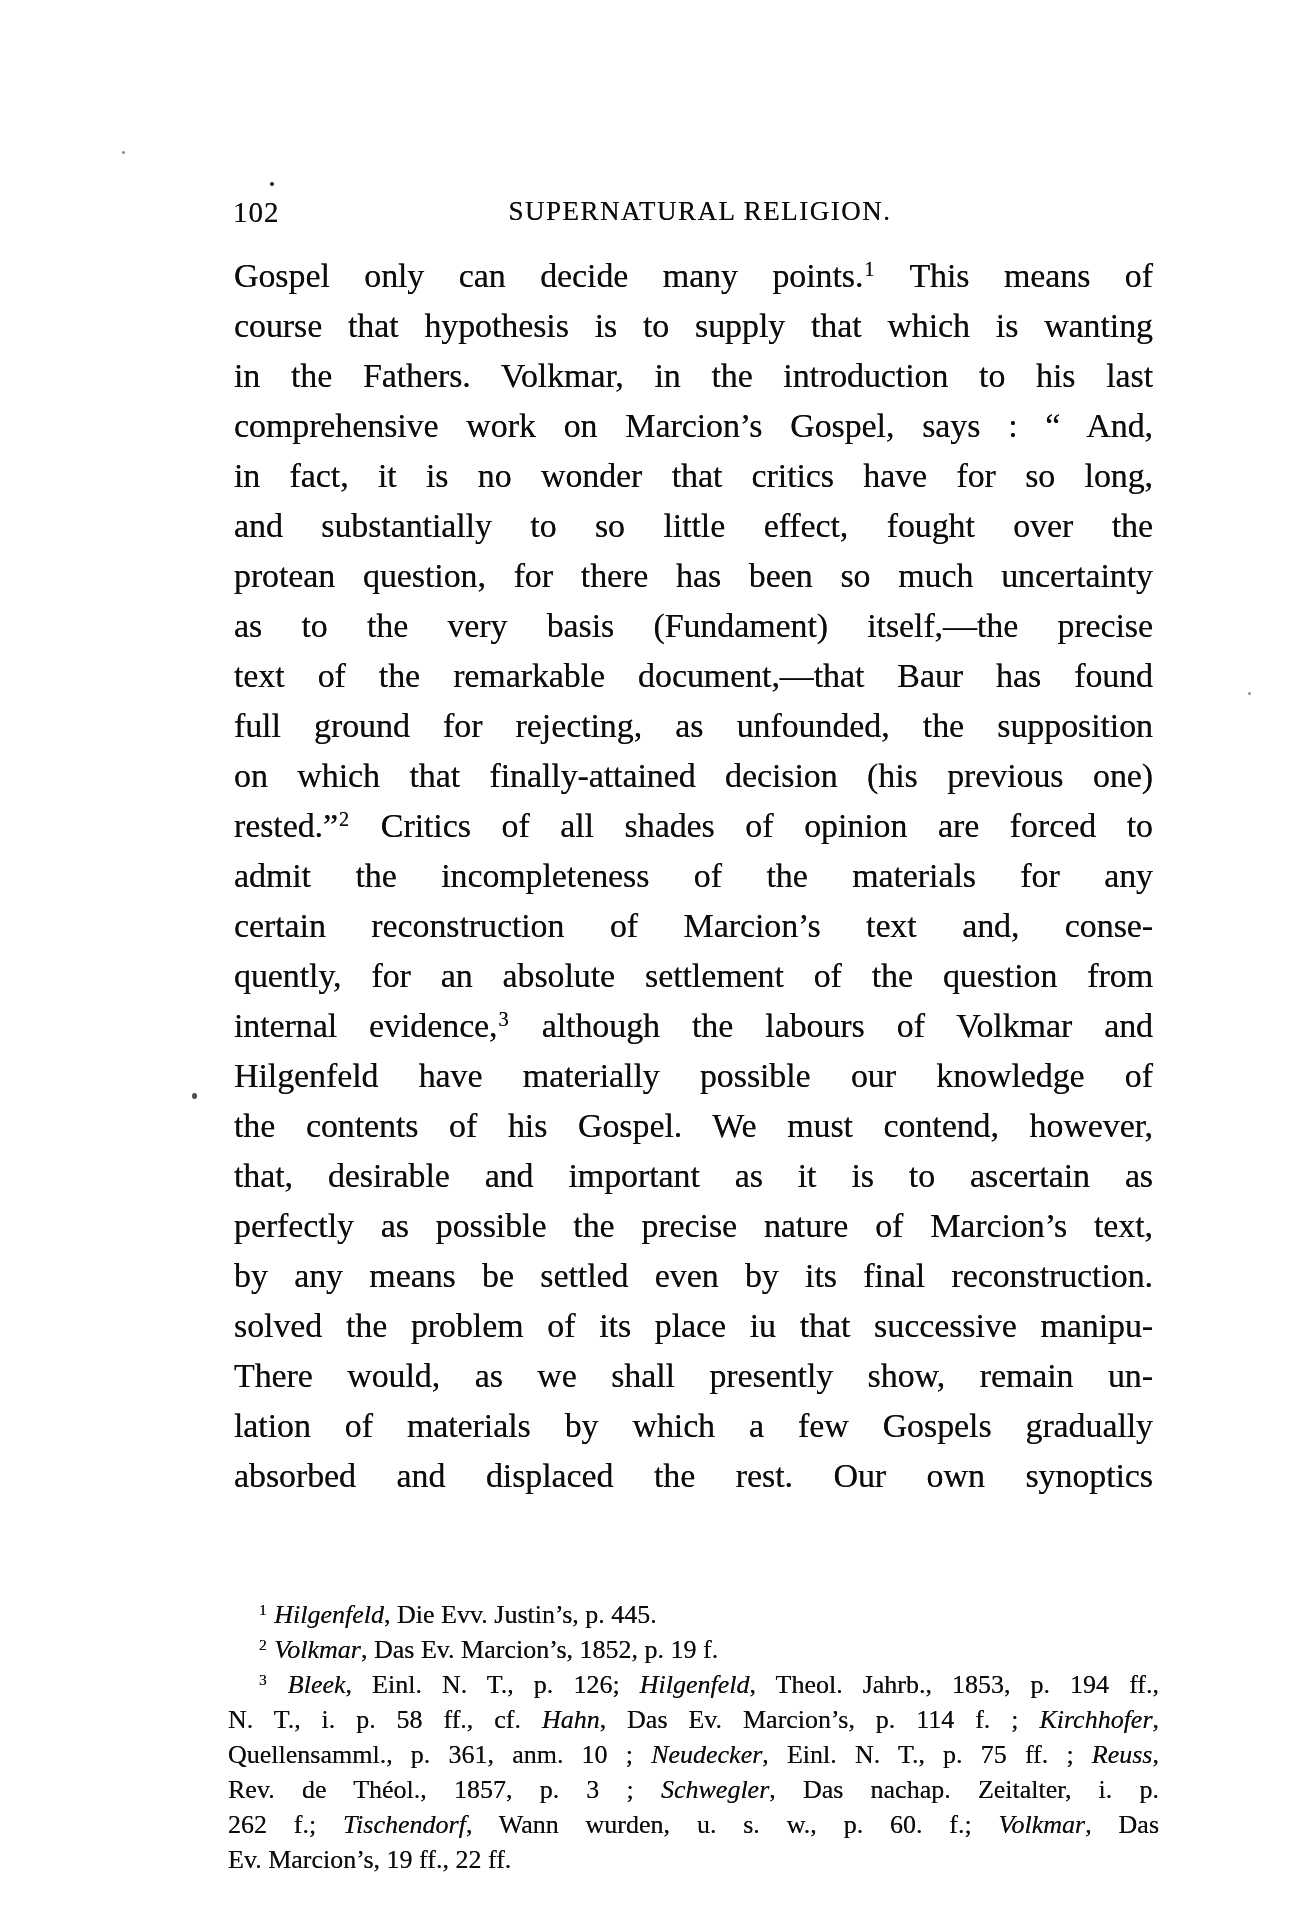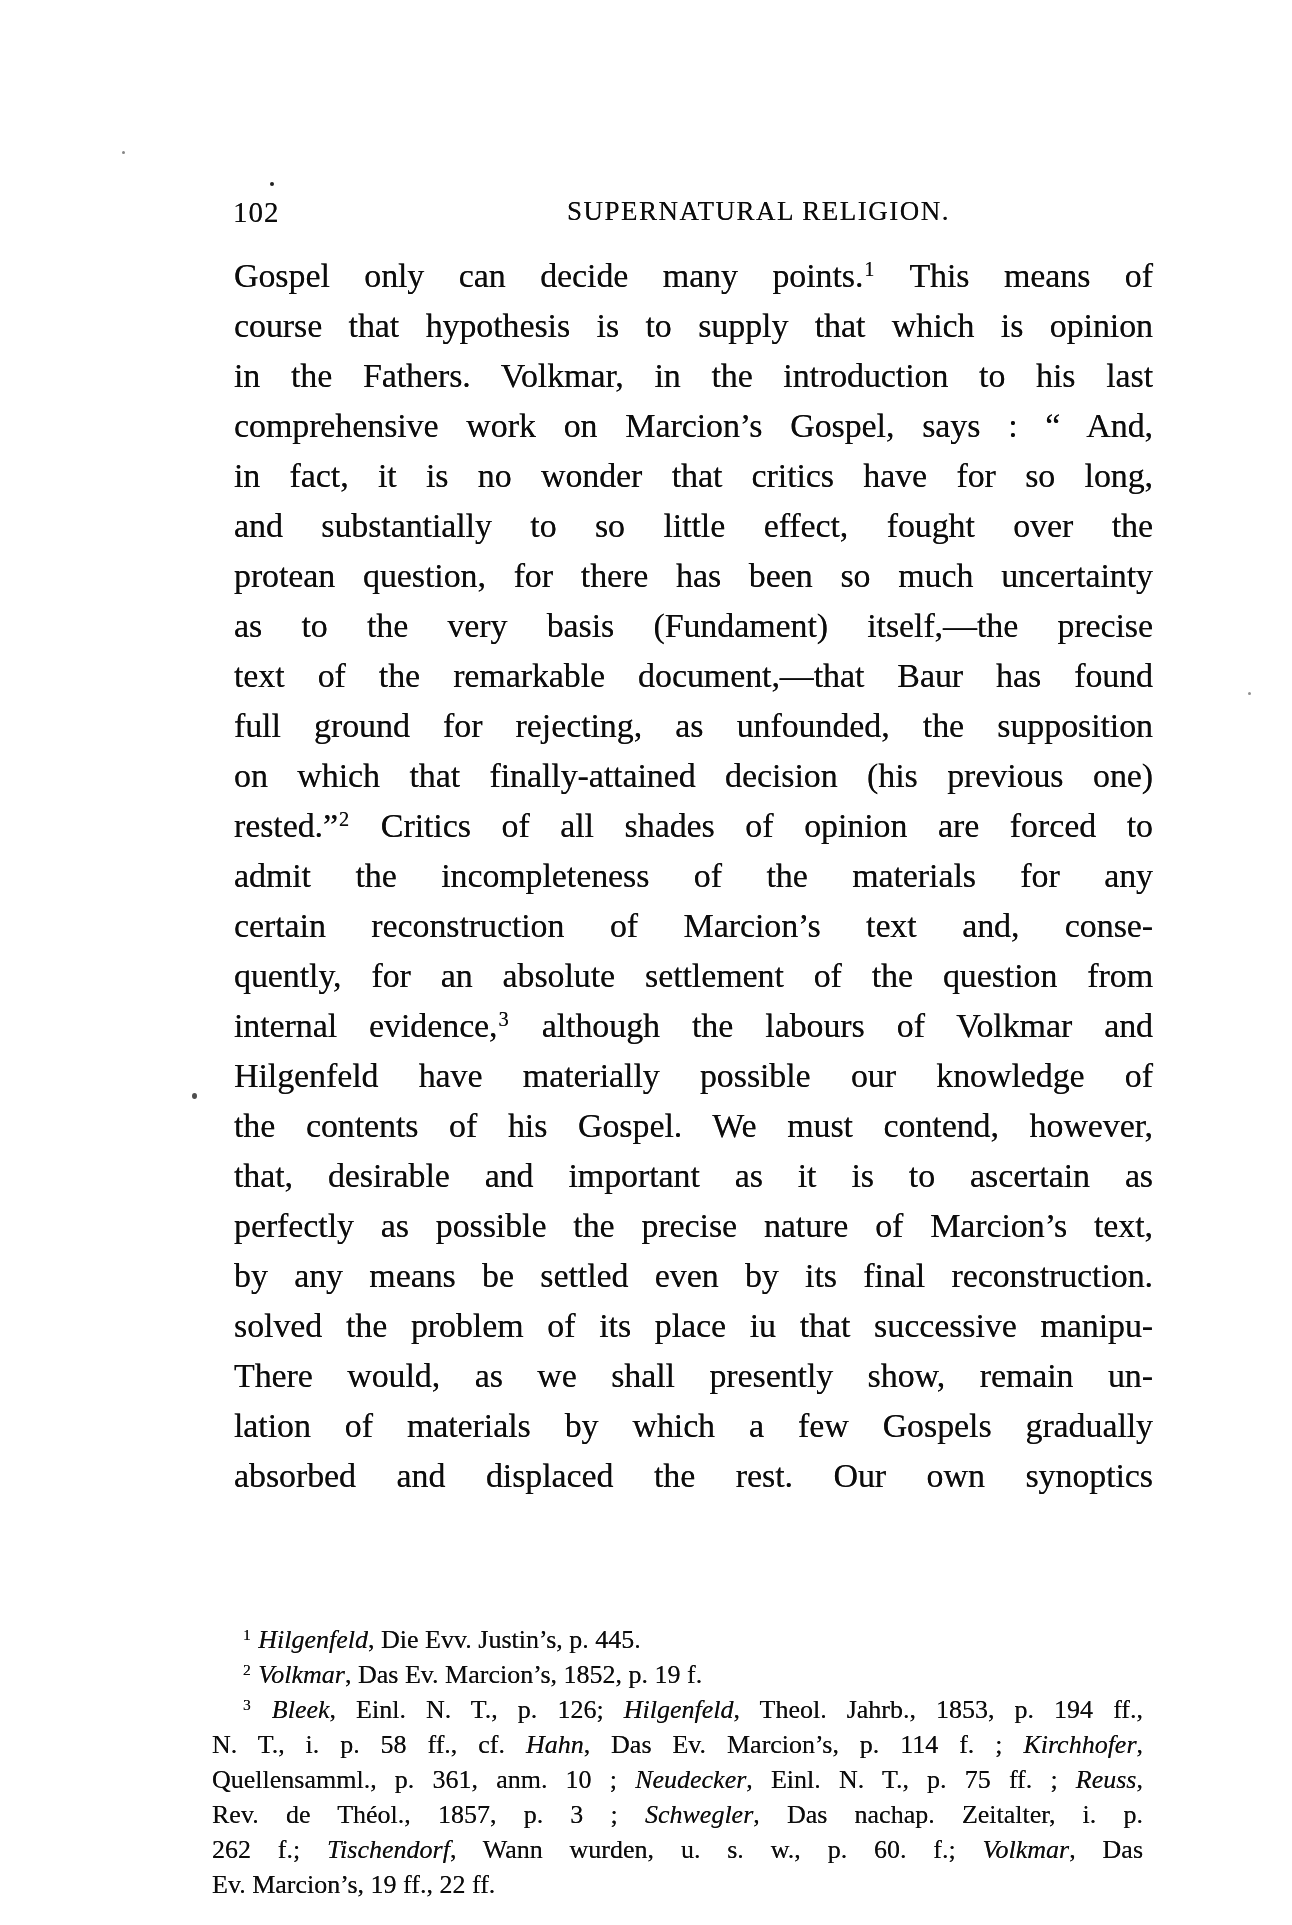--- a/index.html
+++ b/index.html
@@ -23,21 +23,21 @@
     left: 233px;
     top: 196px;
     font-size: 29px;
     letter-spacing: 1px;
   }
   .runtitle {
     position: absolute;
     left: 450px;
     top: 196px;
     width: 500px;
-    text-align: right;
+    text-align: center;
     font-size: 27px;
     letter-spacing: 1.5px;
     white-space: nowrap;
   }
   .bodytext {
     position: absolute;
     left: 234px;
     top: 251px;
     width: 919px;
   }
@@ -45,24 +45,23 @@
     height: 50px;
     line-height: 50px;
     font-size: 34px;
     letter-spacing: -0.1px;
     text-align: justify;
     text-align-last: justify;
     white-space: nowrap;
   }
   .fnotes {
     position: absolute;
-    left: 212px;
+    left: 228px;
     top: 1597px;
     width: 931px;
-    margin-top: 25px;
   }
   .fl {
     height: 35px;
     line-height: 35px;
     font-size: 26px;
     text-align: justify;
     text-align-last: justify;
     white-space: nowrap;
   }
   .fl.fn-first { text-indent: 30px; }
@@ -88,21 +87,21 @@
 </head>
 <body>
 
 <div class="page">
 
   <span class="pagenum">102</span>
   <div class="runtitle">SUPERNATURAL RELIGION.</div>
 
   <div class="bodytext">
     <div class="bl"><span class="seg-rm">Gospel only can decide many points.</span><span class="seg-sup">1</span><span class="seg-rm"> This means of</span></div>
-    <div class="bl"><span class="seg-rm">course that hypothesis is to supply that which is opinion</span></div>
+    <div class="bl"><span class="seg-rm">course that hypothesis is to supply that which is wanting</span></div>
     <div class="bl"><span class="seg-rm">in the Fathers. Volkmar, in the introduction to his last</span></div>
     <div class="bl"><span class="seg-rm">comprehensive work on Marcion’s Gospel, says : “ And,</span></div>
     <div class="bl"><span class="seg-rm">in fact, it is no wonder that critics have for so long,</span></div>
     <div class="bl"><span class="seg-rm">and substantially to so little effect, fought over the</span></div>
     <div class="bl"><span class="seg-rm">protean question, for there has been so much uncertainty</span></div>
     <div class="bl"><span class="seg-rm">as to the very basis (Fundament) itself,—the precise</span></div>
     <div class="bl"><span class="seg-rm">text of the remarkable document,—that Baur has found</span></div>
     <div class="bl"><span class="seg-rm">full ground for rejecting, as unfounded, the supposition</span></div>
     <div class="bl"><span class="seg-rm">on which that finally-attained decision (his previous one)</span></div>
     <div class="bl"><span class="seg-rm">rested.”</span><span class="seg-sup">2</span><span class="seg-rm"> Critics of all shades of opinion are forced to</span></div>

